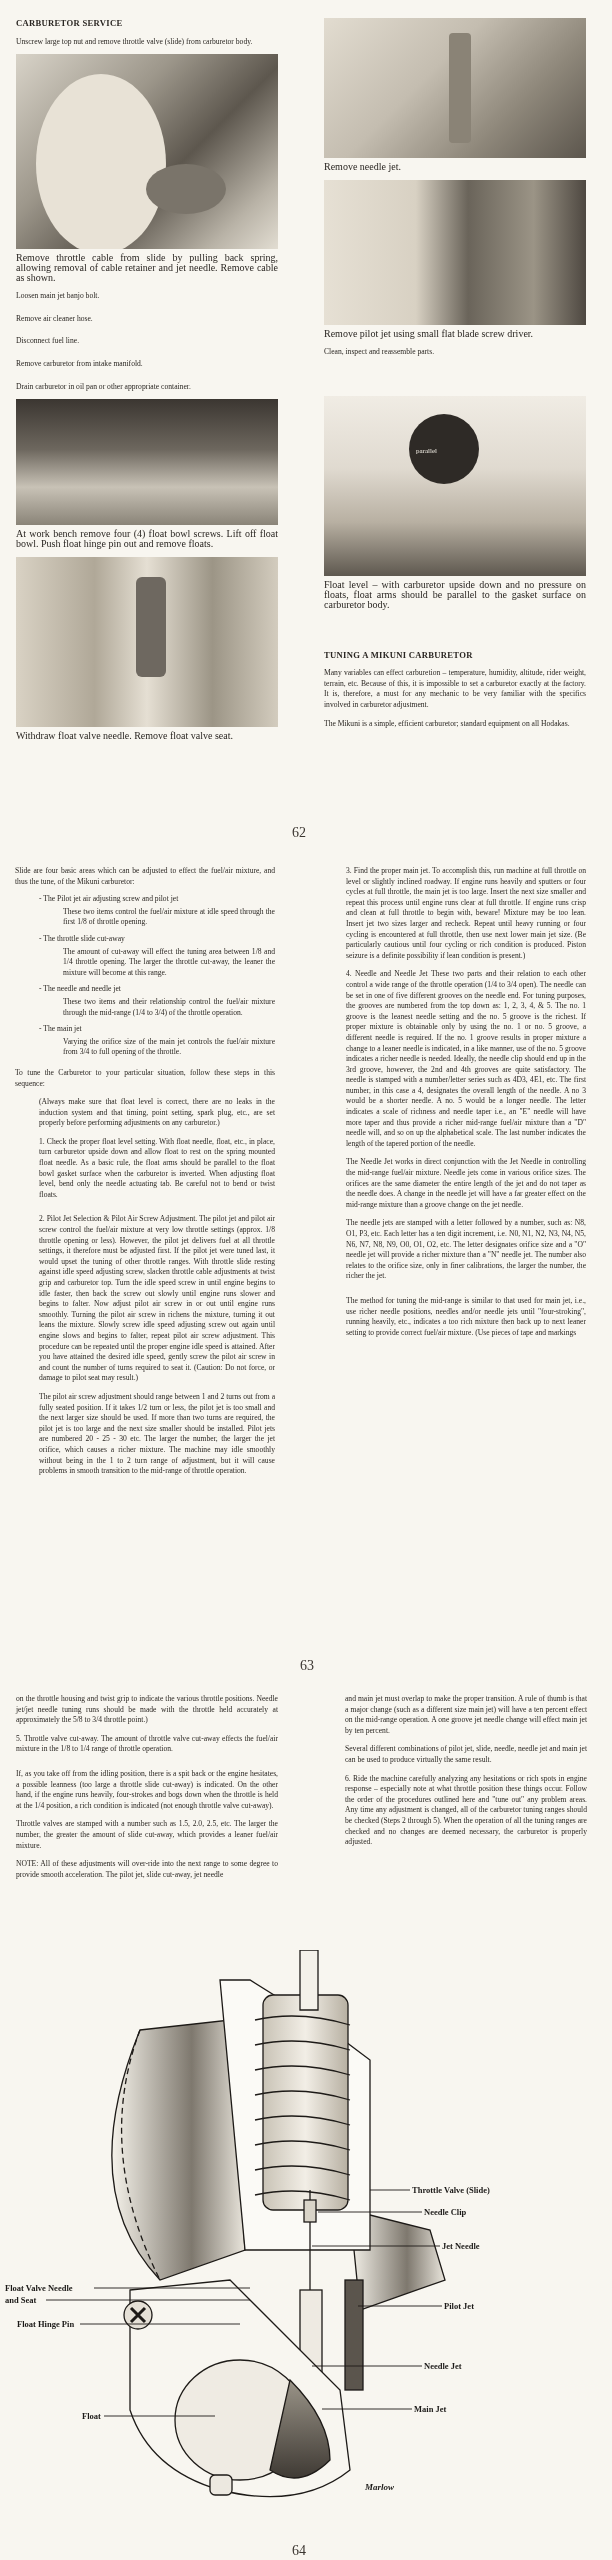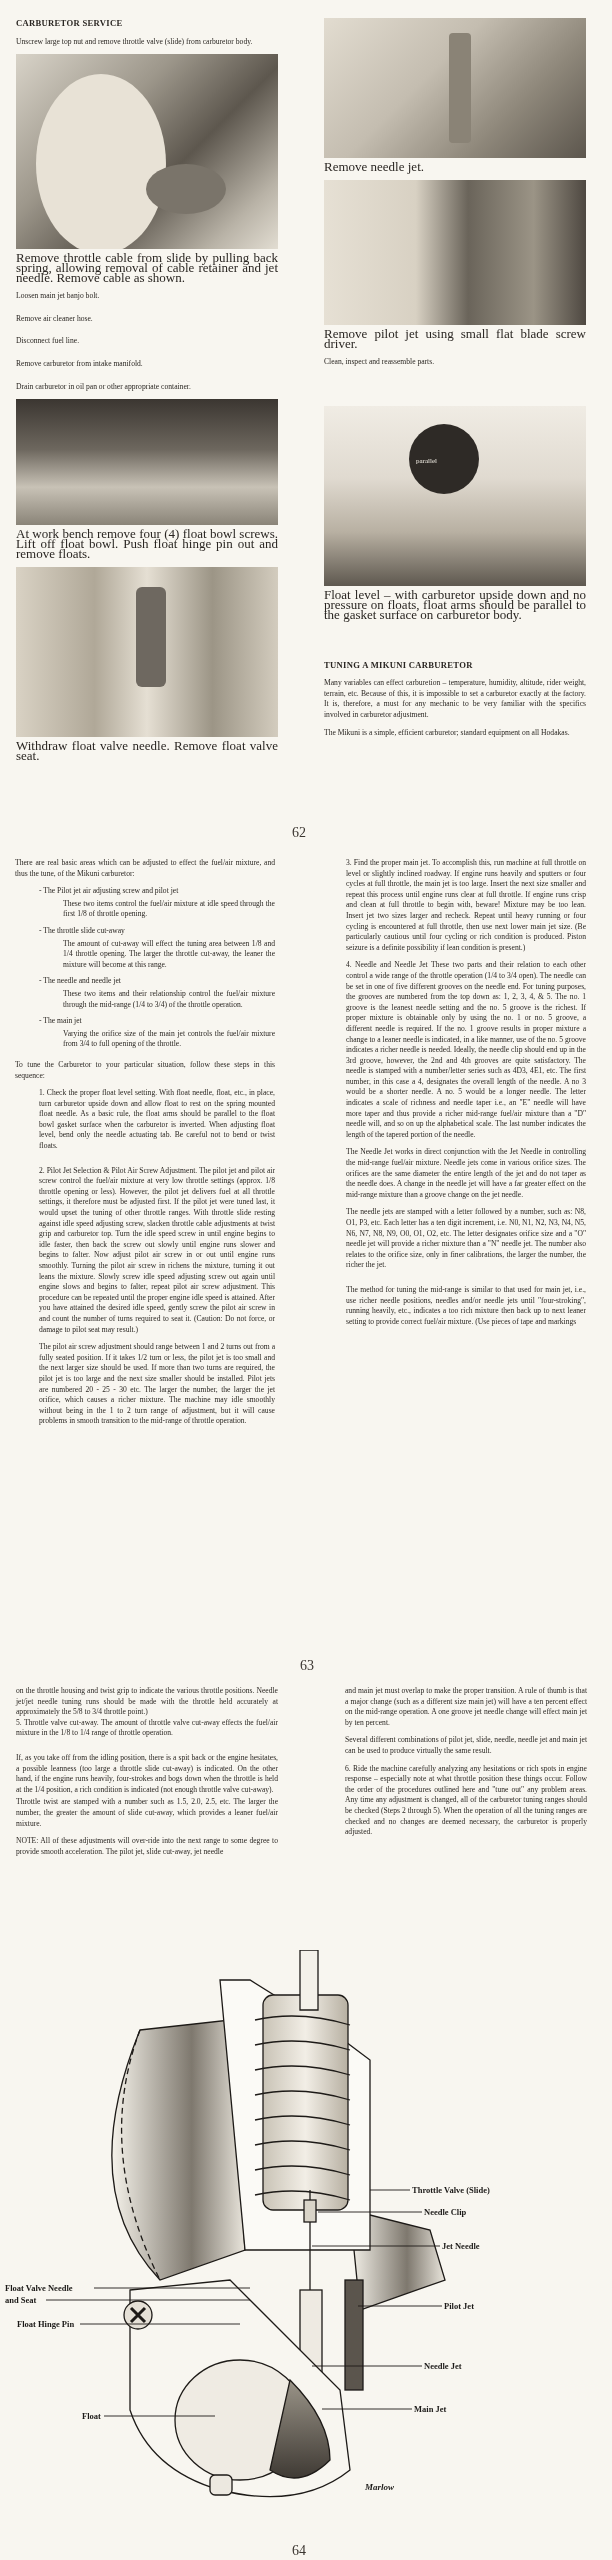--- a/index.html
+++ b/index.html
@@ -7,29 +7,29 @@
     width: 612px; height: 2560px; position: relative; overflow: hidden;
     background: #f7f5ef;
     font-family: "Liberation Serif", "DejaVu Serif", serif;
     color: #2a2622;
   }
   .page { position: absolute; left: 0; width: 612px; background: #f8f6f0; }
   .p62 { top: 0; height: 850px; padding-left: 24px; }
   .p63 { top: 850px; height: 820px; }
   .p64 { top: 1670px; height: 890px; }
   .col { position: absolute; font-size: 7.6px; line-height: 10.6px; text-align: justify; }
-  .col p { margin: 0 0 7px 0; }
+  .col p { margin: 8px 0 7px 0; }
   .heading { font-weight: bold; font-size: 8.6px; letter-spacing: 0.3px; margin: 0 0 8px 0; }
   .photo {
     position: relative; overflow: hidden;
     background: linear-gradient(135deg, #d8d3c8 0%, #9d978b 35%, #5d574e 60%, #b9b3a7 85%, #e2ddd2 100%);
     margin-bottom: 4px;
   }
   .photo .blob { position: absolute; border-radius: 50%; }
-  .caption { font-size: 13px; line-height: 10px; margin-bottom: 8px; }
+  .caption { font-size: 10px; line-height: 10px; margin-bottom: 8px; }
   .pnum { position: absolute; font-size: 14px; color: #3a3530; }
   .indent { padding-left: 24px; }
   .bullet-title { margin: 0 0 2px 0; }
   .bullet-body { margin: 0 0 6px 24px; }
   .diagram { position: absolute; left: 0; top: 280px; width: 612px; height: 580px; }
   .diagram svg { width: 100%; height: 100%; }
   .dlabel { font-family: "Liberation Serif", serif; font-weight: bold; font-size: 8.5px; fill: #1c1a18; }
 </style>
 </head>
 <body>
@@ -71,33 +71,34 @@
     <div class="caption">Float level – with carburetor upside down and no pressure on floats, float arms should be parallel to the gasket surface on carburetor body.</div>
     <div class="heading" style="margin-top:40px">TUNING A MIKUNI CARBURETOR</div>
     <p>Many variables can effect carburetion – temperature, humidity, altitude, rider weight, terrain, etc. Because of this, it is impossible to set a carburetor exactly at the factory. It is, therefore, a must for any mechanic to be very familiar with the specifics involved in carburetor adjustment.</p>
     <p>The Mikuni is a simple, efficient carburetor; standard equipment on all Hodakas.</p>
   </div>
   <div class="pnum" style="left:292px; top:825px;">62</div>
 </div>
 
 <div class="page p63">
   <div class="col" style="left:15px; top:8px; width:260px;">
-    <p>There are real basic areas which can be adjusted to effect the fuel/air mixture, and thus the tune, of the Mikuni carburetor:</p>
+    <p>Slide are four basic areas which can be adjusted to effect the fuel/air mixture, and thus the tune, of the Mikuni carburetor:</p>
     <div class="indent">
       <div class="bullet-title">- The Pilot jet air adjusting screw and pilot jet</div>
       <div class="bullet-body">These two items control the fuel/air mixture at idle speed through the first 1/8 of throttle opening.</div>
       <div class="bullet-title">- The throttle slide cut-away</div>
       <div class="bullet-body">The amount of cut-away will effect the tuning area between 1/8 and 1/4 throttle opening. The larger the throttle cut-away, the leaner the mixture will become at this range.</div>
       <div class="bullet-title">- The needle and needle jet</div>
       <div class="bullet-body">These two items and their relationship control the fuel/air mixture through the mid-range (1/4 to 3/4) of the throttle operation.</div>
       <div class="bullet-title">- The main jet</div>
       <div class="bullet-body">Varying the orifice size of the main jet controls the fuel/air mixture from 3/4 to full opening of the throttle.</div>
     </div>
     <p style="margin-top:10px">To tune the Carburetor to your particular situation, follow these steps in this sequence:</p>
     <div class="indent">
+      <p>(Always make sure that float level is correct, there are no leaks in the induction system and that timing, point setting, spark plug, etc., are set properly before performing adjustments on any carburetor.)</p>
       <p>1.  Check the proper float level setting. With float needle, float, etc.,  in place, turn carburetor upside down and allow float to rest on the spring mounted float needle. As a basic rule, the float arms should be parallel to the float bowl gasket surface when the carburetor is inverted. When adjusting float level, bend only the needle actuating tab. Be careful not to bend or twist floats.</p>
       <p style="margin-top:14px">2.  Pilot Jet Selection &amp; Pilot Air Screw Adjustment. The pilot jet and pilot air screw control the fuel/air mixture at very low throttle settings (approx. 1/8 throttle opening or less). However, the pilot jet delivers fuel at all throttle settings, it therefore must be adjusted first. If the pilot jet were tuned last, it would upset the tuning of other throttle ranges. With throttle slide resting against idle speed adjusting screw, slacken throttle cable adjustments at twist grip and carburetor top. Turn the idle speed screw in until engine begins to idle faster, then back the screw out slowly until engine runs slower and begins to falter. Now adjust pilot air screw in or out until engine runs smoothly. Turning the pilot air screw in richens the mixture, turning it out leans the mixture. Slowly screw idle speed adjusting screw out again until engine slows and begins to falter, repeat pilot air screw adjustment. This procedure can be repeated until the proper engine idle speed is attained. After you have attained the desired idle speed, gently screw the pilot air screw in and count the number of turns required to seat it. (Caution:  Do not force, or damage to pilot seat may result.)</p>
       <p>The pilot air screw adjustment should range between 1 and 2 turns out from a fully seated position. If it takes 1/2 turn or less, the pilot jet is too small and the next larger size should be used. If more than two turns are required, the pilot jet is too large and the next size smaller should be installed. Pilot jets are numbered 20 - 25 - 30 etc. The larger the number, the larger the jet orifice, which causes a richer mixture. The machine may idle smoothly without being in the 1 to 2 turn range of adjustment, but it will cause problems in smooth transition to the mid-range of throttle operation.</p>
     </div>
   </div>
 
   <div class="col" style="left:346px; top:8px; width:240px;">
     <p>3.  Find the proper main jet. To accomplish this, run machine at full throttle on level or slightly inclined roadway. If engine runs heavily and sputters or four cycles at full throttle, the main jet is too large. Insert the next size smaller and repeat this process until engine runs clear at full throttle. If engine runs crisp and clean at full throttle to begin with, beware! Mixture may be too lean. Insert jet two sizes larger and recheck. Repeat until heavy running or four cycling is encountered at full throttle, then use next lower main jet size. (Be particularly cautious until four cycling or rich condition is produced. Piston seizure is a definite possibility if lean condition is present.)</p>
     <p>4.  Needle and Needle Jet These two parts and their relation to each other control a wide range of the throttle operation (1/4 to 3/4 open). The needle can be set in one of five different grooves on the needle end. For tuning purposes, the grooves are numbered from the top down as: 1, 2, 3, 4, &amp; 5. The no. 1 groove is the leanest needle setting and the no. 5 groove is the richest. If proper mixture is obtainable only by using the no. 1 or no. 5 groove, a different needle is required. If the no. 1 groove results in proper mixture a change to a leaner needle is indicated, in a like manner, use of the no. 5 groove indicates a richer needle is needed. Ideally, the needle clip should end up in the 3rd groove, however, the 2nd and 4th grooves are quite satisfactory. The needle is stamped with a number/letter series such as 4D3, 4E1, etc. The first number, in this case a 4, designates the overall length of the needle. A no  3 would be a shorter needle. A no. 5 would be a longer needle. The letter indicates a scale of richness and needle taper i.e., an "E" needle will have more taper and thus provide a richer mid-range fuel/air mixture than a "D" needle will, and so on up the alphabetical scale. The last number indicates the length of the tapered portion of the needle.</p>
     <p>The Needle Jet works in direct conjunction with the Jet Needle in controlling the mid-range fuel/air mixture. Needle jets come in various orifice sizes. The orifices are the same diameter the entire length of the jet and do not taper as the needle does. A change in the needle jet will have a far greater effect on the mid-range mixture than a groove change on the jet needle.</p>
@@ -105,21 +106,21 @@
     <p style="margin-top:14px">The method for tuning the mid-range is similar to that used for main jet, i.e., use richer needle positions, needles and/or needle jets until "four-stroking", running heavily, etc., indicates a too rich mixture then back up to next leaner setting to provide correct fuel/air mixture. (Use pieces of tape and markings</p>
   </div>
   <div class="pnum" style="left:300px; top:808px;">63</div>
 </div>
 
 <div class="page p64">
   <div class="col" style="left:16px; top:16px; width:262px;">
     <p style="margin-bottom:0">on the throttle housing and twist grip to indicate the various throttle positions. Needle jet/jet needle tuning runs should be made with the throttle held accurately at approximately the 5/8 to 3/4 throttle point.)</p>
     <p>5.  Throttle valve cut-away. The amount of throttle valve cut-away effects the fuel/air mixture in the 1/8 to 1/4 range of throttle operation.</p>
     <p style="margin-top:14px;margin-bottom:2px">If, as you take off from the idling position, there is a spit back or the engine hesitates, a possible leanness (too large a throttle slide cut-away) is indicated. On the other hand, if the engine runs heavily, four-strokes and bogs down when the throttle is held at the 1/4 position, a rich condition is indicated (not enough throttle valve cut-away).</p>
-    <p>Throttle twist are stamped with a number such as 1.5, 2.0, 2.5, etc. The larger the number, the greater the amount of slide cut-away, which provides a leaner fuel/air mixture.</p>
+    <p>Throttle valves are stamped with a number such as 1.5, 2.0, 2.5, etc. The larger the number, the greater the amount of slide cut-away, which provides a leaner fuel/air mixture.</p>
     <p>NOTE:  All of these adjustments will over-ride into the next range to some degree to provide smooth acceleration. The pilot jet, slide cut-away, jet needle</p>
   </div>
 
   <div class="col" style="left:345px; top:16px; width:242px;">
     <p>and main jet must overlap to make the proper transition. A rule of thumb is that a major change (such as a different size main jet) will have a ten percent effect on the mid-range operation. A one groove jet needle change will effect main jet by ten percent.</p>
     <p>Several different combinations of pilot jet, slide, needle, needle jet and main jet can be used to produce virtually the same result.</p>
     <p>6.  Ride the machine carefully analyzing any hesitations or rich spots in engine response – especially note at what throttle position these things occur. Follow the order of the procedures outlined here and "tune out" any problem areas. Any time any adjustment is changed, all of the carburetor tuning ranges should be checked (Steps 2 through 5). When the operation of all the tuning ranges are checked and no changes are deemed necessary, the carburetor is properly adjusted.</p>
   </div>
 
   <div class="diagram">

